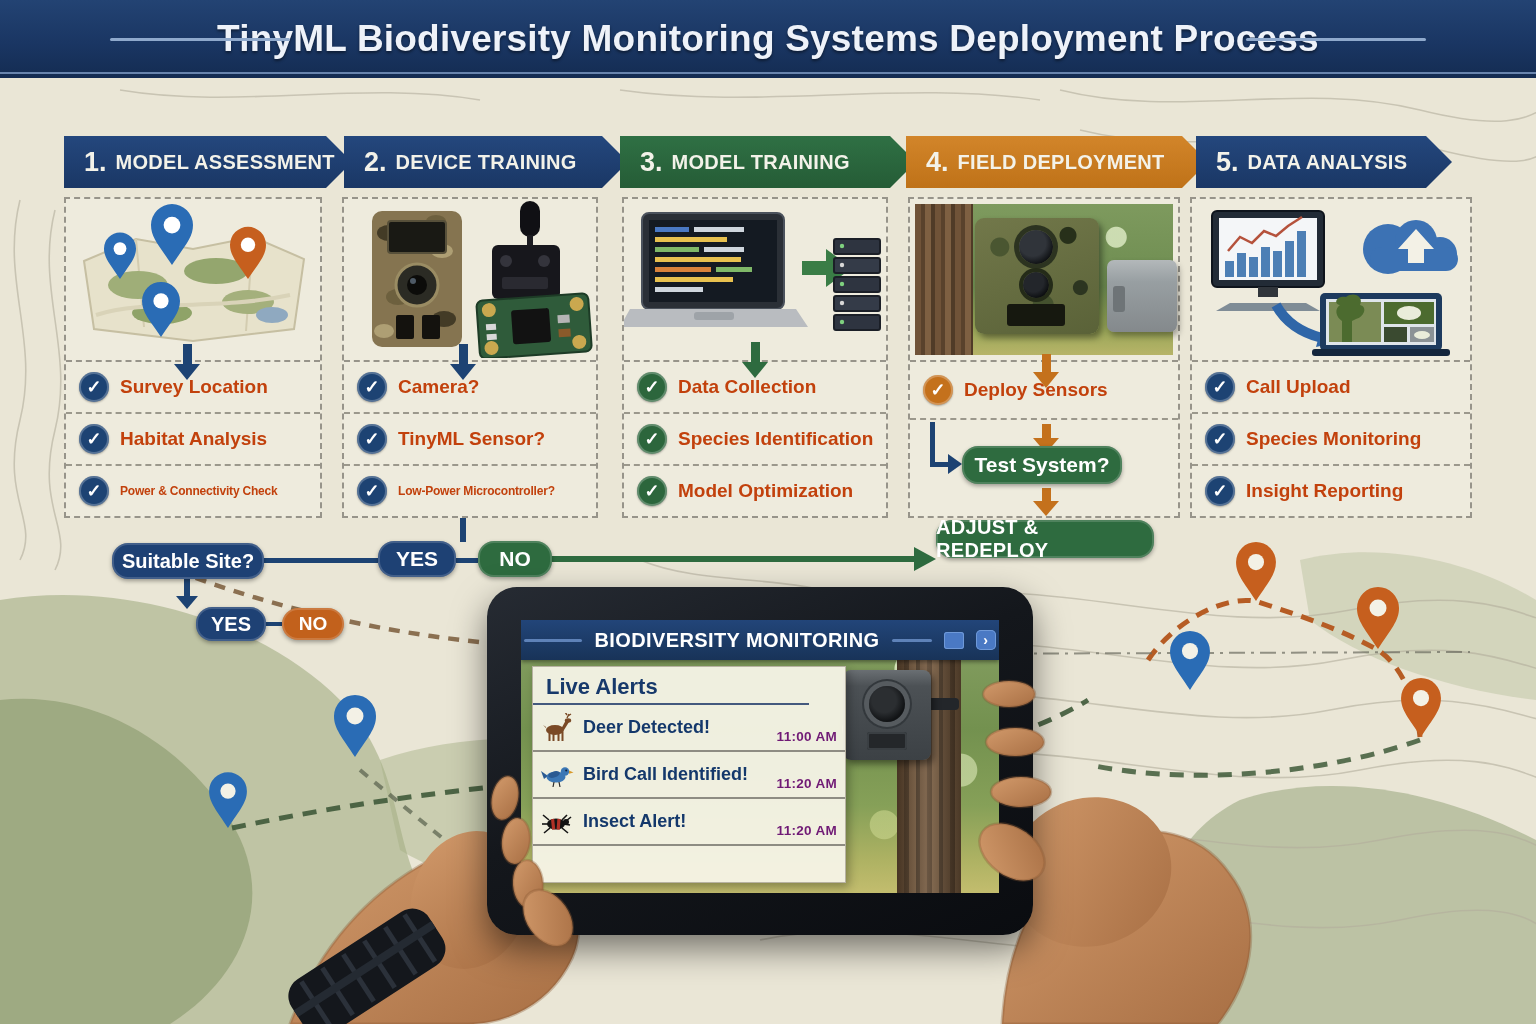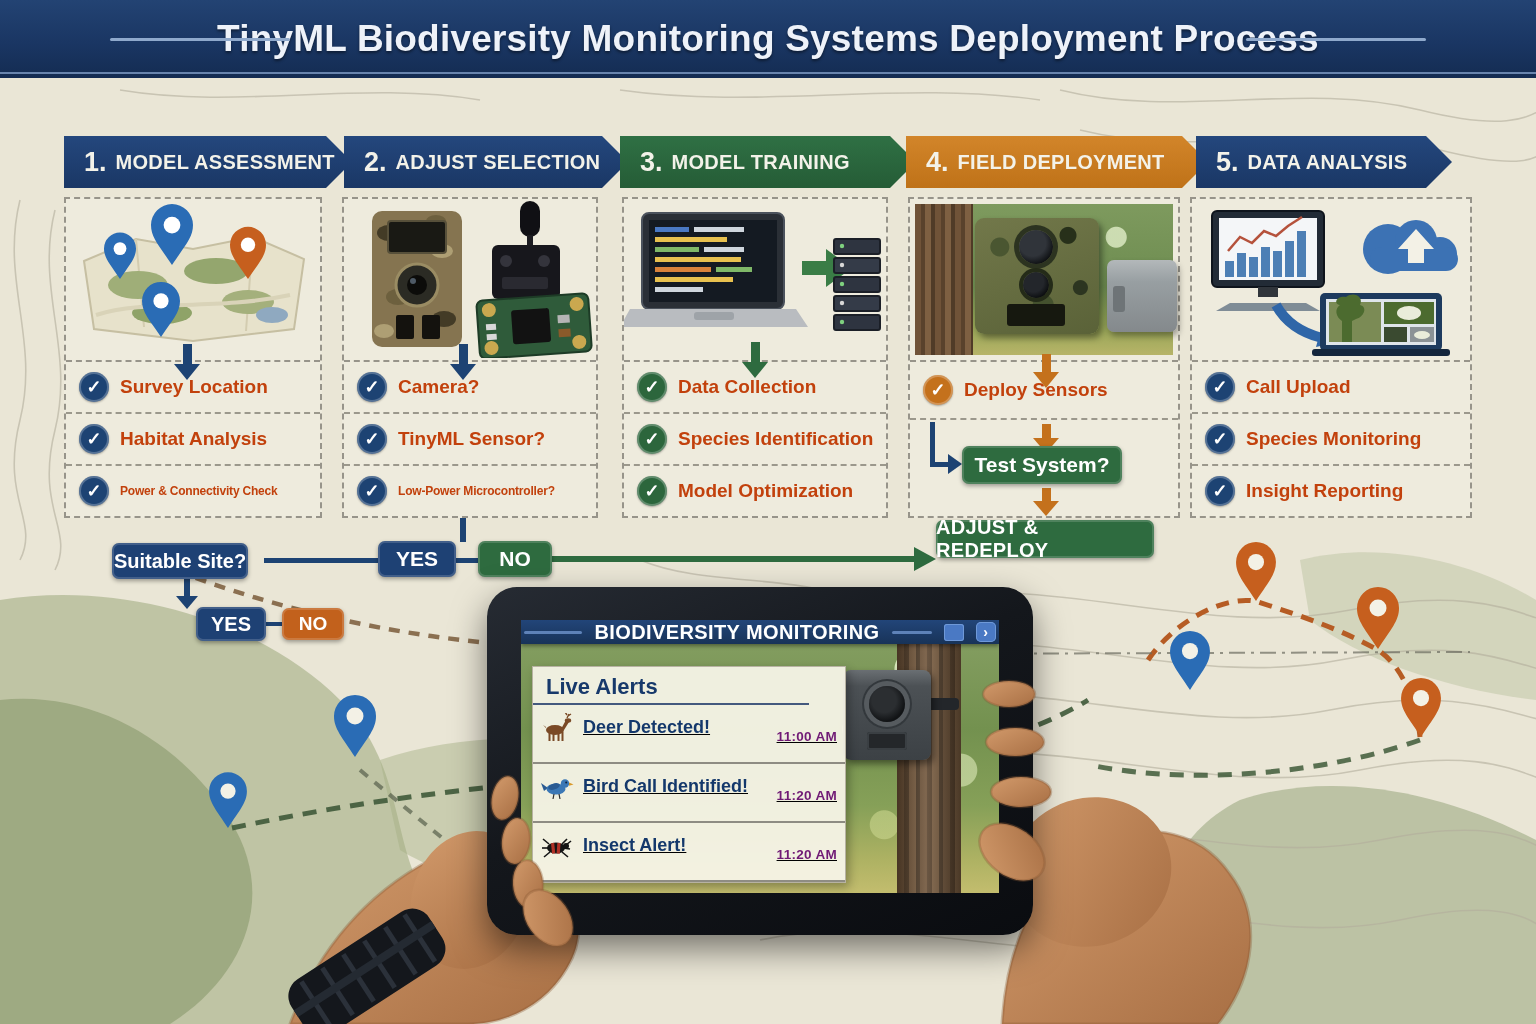--- a/index.html
+++ b/index.html
@@ -36,21 +36,21 @@
   .check-row:first-child{border-top:none;}
   .check{width:30px;height:30px;min-width:30px;border-radius:50%;display:flex;align-items:center;
     justify-content:center;color:#fff;font-size:18px;font-weight:bold;
     box-shadow:inset 0 0 0 2px rgba(255,255,255,.25),0 1px 2px rgba(0,0,0,.3);}
   .check.navy{background:#1d4373;} .check.green{background:#2c663c;} .check.orange{background:#c4711c;}
   .check-label{color:#c2410c;font-size:19px;font-weight:bold;white-space:nowrap;}
   .check-label.small{font-size:12px;letter-spacing:-.2px;}
 
   
   .fbox{position:absolute;display:flex;align-items:center;justify-content:center;color:#fff;
-    font-weight:bold;border-radius:7px;z-index:4;
+    font-weight:bold;border-radius:16px;z-index:4;
     box-shadow:0 2px 4px rgba(0,0,0,.35),inset 0 0 0 2px rgba(255,255,255,.16);}
   .fbox.navy{background:#1e4174;} .fbox.green{background:#2e6b3f;} .fbox.orange{background:#c2611c;}
   .fline{position:absolute;z-index:3;}
   .navy-bg{background:#1d4373;} .green-bg{background:#2e6b3f;} .orange-bg{background:#c4711c;}
   .head-down{position:absolute;width:0;height:0;border-left:13px solid transparent;
     border-right:13px solid transparent;z-index:3;}
   .head-right{position:absolute;width:0;height:0;border-top:12px solid transparent;
     border-bottom:12px solid transparent;z-index:3;}
 
   
@@ -72,33 +72,33 @@
   .trunk:before{content:"";position:absolute;inset:0;background:linear-gradient(90deg,rgba(0,0,0,.35),rgba(255,255,255,.12) 45%,rgba(0,0,0,.4));}
   .tcam{position:absolute;left:322px;top:50px;width:88px;height:90px;border-radius:8px;
     background:linear-gradient(180deg,#6a6f73 0%,#4c5155 18%,#3c4145 100%);
     box-shadow:3px 4px 7px rgba(0,0,0,.45);}
   .tcam:before{content:"";position:absolute;left:26px;top:16px;width:36px;height:36px;border-radius:50%;
     background:radial-gradient(circle at 42% 40%,#2b2e31 0 40%,#111315 70%);
     box-shadow:0 0 0 5px #565b5f,0 0 0 7px #33383c;}
   .tcam:after{content:"";position:absolute;left:24px;top:62px;width:40px;height:18px;border-radius:3px;
     background:#24272a;box-shadow:inset 0 0 0 2px #3a3f43;}
   .tcam-strap{position:absolute;left:404px;top:78px;width:34px;height:12px;background:#23262a;border-radius:4px;}
-  .thead{position:absolute;top:0;left:0;right:0;height:24px;z-index:2;
+  .thead{position:absolute;top:0;left:0;right:0;height:40px;z-index:2;
     background:linear-gradient(180deg,#224579 0%,#183358 100%);
     display:flex;align-items:center;justify-content:center;gap:12px;box-shadow:0 2px 4px rgba(0,0,0,.4);}
   .thead-line{width:58px;height:3px;background:#5e82b8;border-radius:2px;}
   .thead-title{color:#fff;font-weight:bold;font-size:20px;letter-spacing:.4px;white-space:nowrap;}
   .ticon{width:20px;height:17px;background:#4a79c4;border-radius:3px;box-shadow:inset 0 0 0 1px #6f99d8;}
   .ticon.arrow{width:20px;height:20px;border-radius:5px;display:flex;align-items:center;justify-content:center;
     color:#fff;font-size:14px;font-weight:bold;}
   .tpanel{position:absolute;left:11px;top:46px;width:312px;bottom:10px;z-index:2;
     background:rgba(247,244,232,.94);border:1px solid #b7b2a2;box-shadow:3px 4px 9px rgba(0,0,0,.3);}
   .tpanel-title{color:#17396b;font-weight:bold;font-size:22px;padding:7px 0 3px 13px;margin-right:36px;
     border-bottom:2px solid #44597e;}
-  .alert-row{height:45px;display:flex;align-items:center;gap:8px;padding:0 8px 12px 6px;border-bottom:2px solid #8e8c83;text-decoration:underline;}
+  .alert-row{height:45px;display:flex;align-items:center;gap:8px;padding:0 8px 0 6px;border-bottom:2px solid #8e8c83;}
   .alert-icon{width:36px;min-width:36px;height:32px;display:flex;align-items:center;justify-content:center;}
   .alert-label{color:#14386b;font-weight:bold;font-size:18px;flex:1;white-space:nowrap;}
   .alert-time{color:#701a75;font-size:13.5px;font-weight:bold;white-space:nowrap;letter-spacing:.3px;margin-top:17px;}
 
   
   .c4photo{position:absolute;inset:5px;
     background:
       radial-gradient(circle at 78% 22%,rgba(225,238,200,.8) 0 10px,rgba(225,238,200,0) 11px),
       radial-gradient(circle at 88% 48%,rgba(213,229,176,.7) 0 8px,rgba(213,229,176,0) 9px),
       linear-gradient(180deg,#7e9a5e 0%,#6d8c50 55%,#93a355 80%,#b7b468 100%);}
@@ -193,21 +193,21 @@
     <div class="banner-title">TinyML Biodiversity Monitoring Systems Deployment Process</div>
     <div class="banner-line" style="right:110px;width:180px;"></div>
   </div>
 
   <div class="step navy" style="left:64px;width:268px;">
     <span class="step-num">1.</span>
     <span class="step-label">MODEL ASSESSMENT</span>
   </div>
   <div class="step navy" style="left:344px;width:264px;">
     <span class="step-num">2.</span>
-    <span class="step-label">ADJUST SELECTION</span>
+    <span class="step-label">DEVICE TRAINING</span>
   </div>
   <div class="step green" style="left:620px;width:276px;">
     <span class="step-num">3.</span>
     <span class="step-label">MODEL TRAINING</span>
   </div>
   <div class="step orange" style="left:906px;width:282px;">
     <span class="step-num">4.</span>
     <span class="step-label">FIELD DEPLOYMENT</span>
   </div>
   <div class="step navy" style="left:1196px;width:236px;">
@@ -443,21 +443,21 @@
 
   <div class="fline navy-bg" style="left:183px;top:344px;width:9px;height:20px;"></div>
   <div class="head-down" style="left:174px;top:364px;border-top:16px solid #1d4373;"></div>
   <div class="fline navy-bg" style="left:459px;top:344px;width:9px;height:20px;"></div>
   <div class="head-down" style="left:450px;top:364px;border-top:16px solid #1d4373;"></div>
   <div class="fline green-bg" style="left:751px;top:342px;width:9px;height:20px;"></div>
   <div class="head-down" style="left:742px;top:362px;border-top:16px solid #2e6b3f;"></div>
   <div class="fline orange-bg" style="left:1042px;top:354px;width:9px;height:18px;"></div>
   <div class="head-down" style="left:1033px;top:372px;border-top:16px solid #c4711c;"></div>
 
-  <div class="fbox navy" style="left:112px;top:543px;width:136px;height:36px;font-size:20px;justify-content:center;">
+  <div class="fbox navy" style="left:112px;top:543px;width:152px;height:36px;font-size:20px;justify-content:center;">
     <span>Suitable Site?</span>
   </div>
   <div class="fline navy-bg" style="left:264px;top:558px;width:114px;height:5px;"></div>
   <div class="fbox navy" style="left:378px;top:541px;width:78px;height:36px;font-size:21px;">
     <span>YES</span>
   </div>
   <div class="fline navy-bg" style="left:456px;top:558px;width:22px;height:5px;"></div>
   <div class="fbox green" style="left:478px;top:541px;width:74px;height:36px;font-size:21px;">
     <span>NO</span>
   </div>

